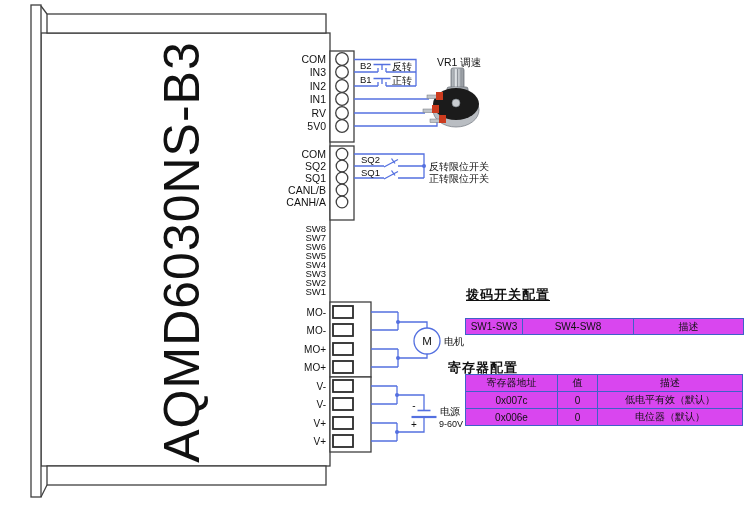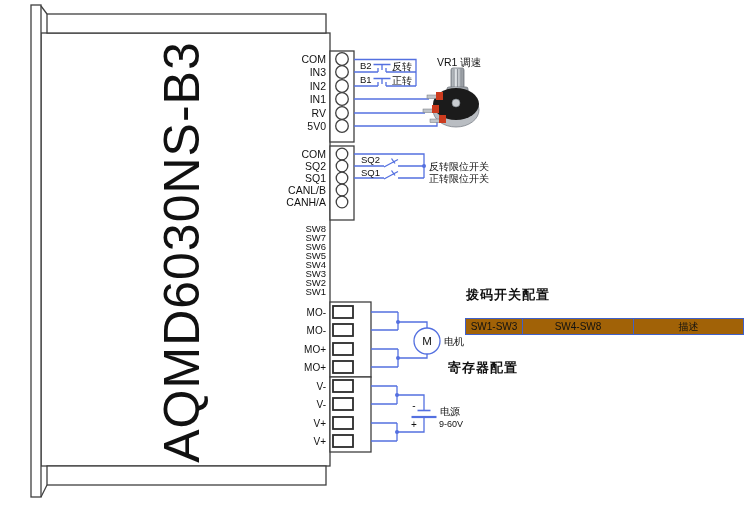--- a/index.html
+++ b/index.html
@@ -1,21 +1,21 @@
 <!DOCTYPE html>
 <html><head>
 <meta charset="utf-8">
 <style>
   html,body{margin:0;padding:0;background:#fff;}
   #stage{position:relative;width:750px;height:505px;background:#fff;overflow:hidden;
          font-family:"Liberation Sans",sans-serif;}
   #stage svg{position:absolute;left:0;top:0;}
   svg text{font-family:"Liberation Sans",sans-serif;fill:#111;}
   .tbl-title{position:absolute;font-size:13px;font-weight:bold;color:#111;letter-spacing:1px;}
-  table.cfg{position:absolute;border-collapse:collapse;table-layout:fixed;background:#a16207;padding-left:26px;}
+  table.cfg{position:absolute;border-collapse:collapse;table-layout:fixed;background:#d946ef;padding-left:26px;}
   table.cfg td,table.cfg th{border:1px solid #4060c8;font-size:10px;font-weight:normal;
        text-align:center;vertical-align:middle;padding:0;color:#111;overflow:hidden;white-space:nowrap;}
   #dip-table{left:465px;top:318px;width:278px;}
   #dip-table td,#dip-table th{height:15px;}
   #reg-table{left:465px;top:374px;width:277px;}
   #reg-table td,#reg-table th{height:16px;}
   .bold{font-weight:bold;}
 </style>
 </head>
 <body>
@@ -189,21 +189,21 @@
       <path d="M411.5 417 H436.5" stroke-width="2.2"></path>
     </g>
   </g>
   <text x="414" y="408.5" text-anchor="middle" font-size="10" fill="#5470e0">-</text>
   <text x="414" y="427.5" text-anchor="middle" font-size="10" fill="#5470e0">+</text>
   <text x="440" y="415" font-size="10">电源</text>
   <text x="439" y="427" font-size="9">9-60V</text>
 
 </svg>
 
-<div class="tbl-title" style="left:466px;top:286px;">拨码开关配置</div>
+<div class="tbl-title" style="left:466px;top:286px;text-decoration:underline;">拨码开关配置</div>
 <table class="cfg" id="dip-table">
   <colgroup>
         <col style="width:57px">
         <col style="width:111px">
         <col style="width:110px">
       </colgroup>
   <tbody>
         <tr>
     <th>SW1-SW3</th>
     <th>SW4-SW8</th>
@@ -213,16 +213,31 @@
     </table>
 
 <div class="tbl-title" style="left:448px;top:359px;">寄存器配置</div>
 <table class="cfg" id="reg-table">
   <colgroup>
         <col style="width:92px">
         <col style="width:40px">
         <col style="width:145px">
       </colgroup>
   <tbody>
+        <tr>
+    <th>寄存器地址</th>
+    <th>值</th>
+    <th>描述</th>
+  </tr>
+  <tr>
+    <td class="bold">0x007c</td>
+    <td class="bold">0</td>
+    <td>低电平有效（默认）</td>
+  </tr>
+  <tr>
+    <td class="bold">0x006e</td>
+    <td class="bold">0</td>
+    <td>电位器（默认）</td>
+  </tr>
 </tbody>
     </table>
 
 </div>
 
 </body></html>

